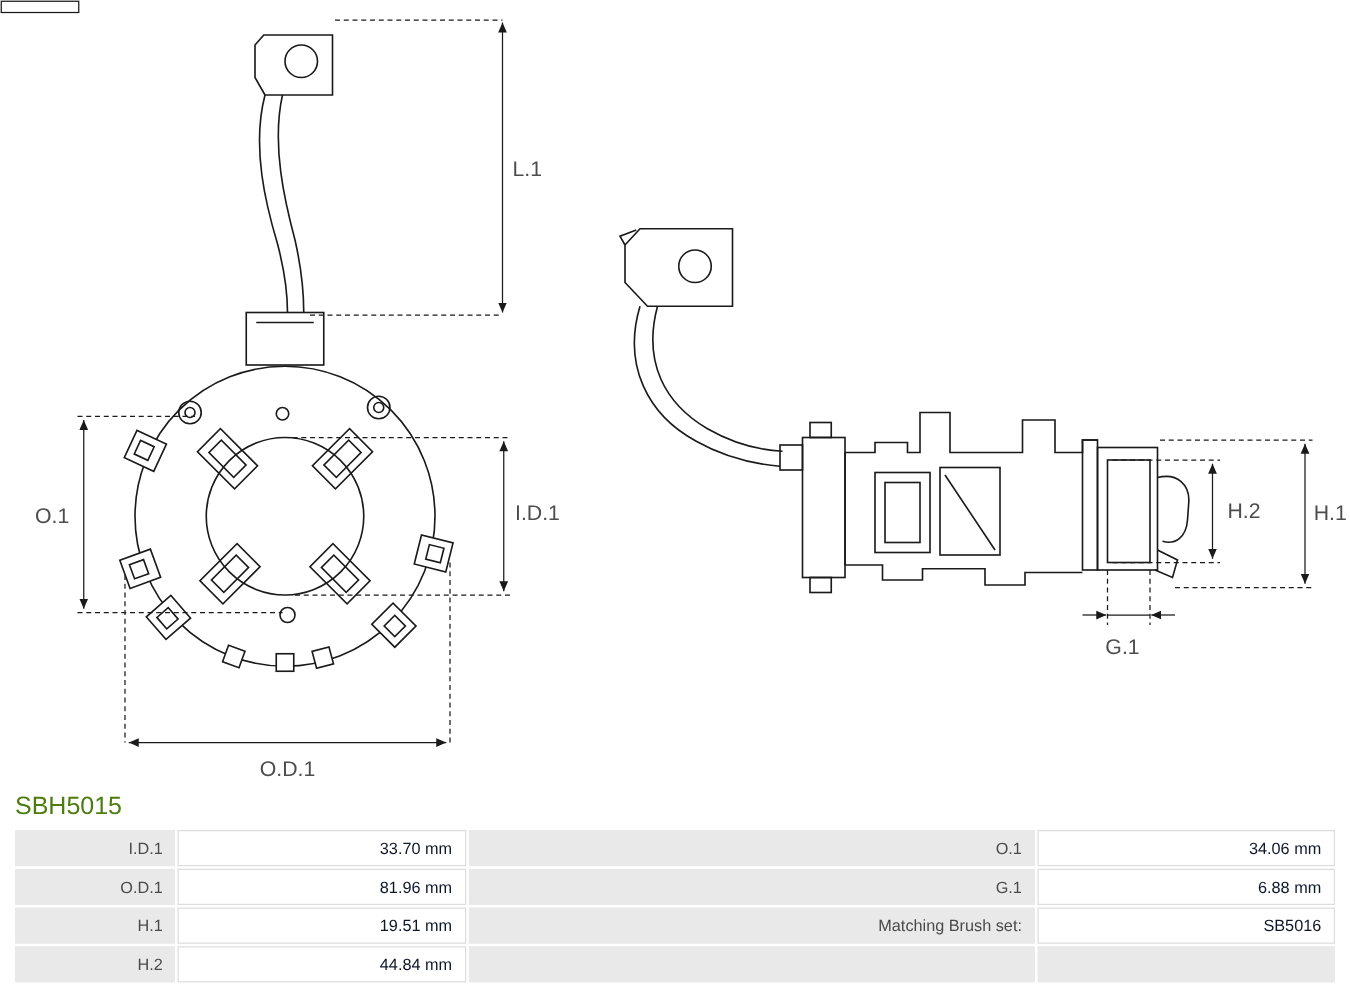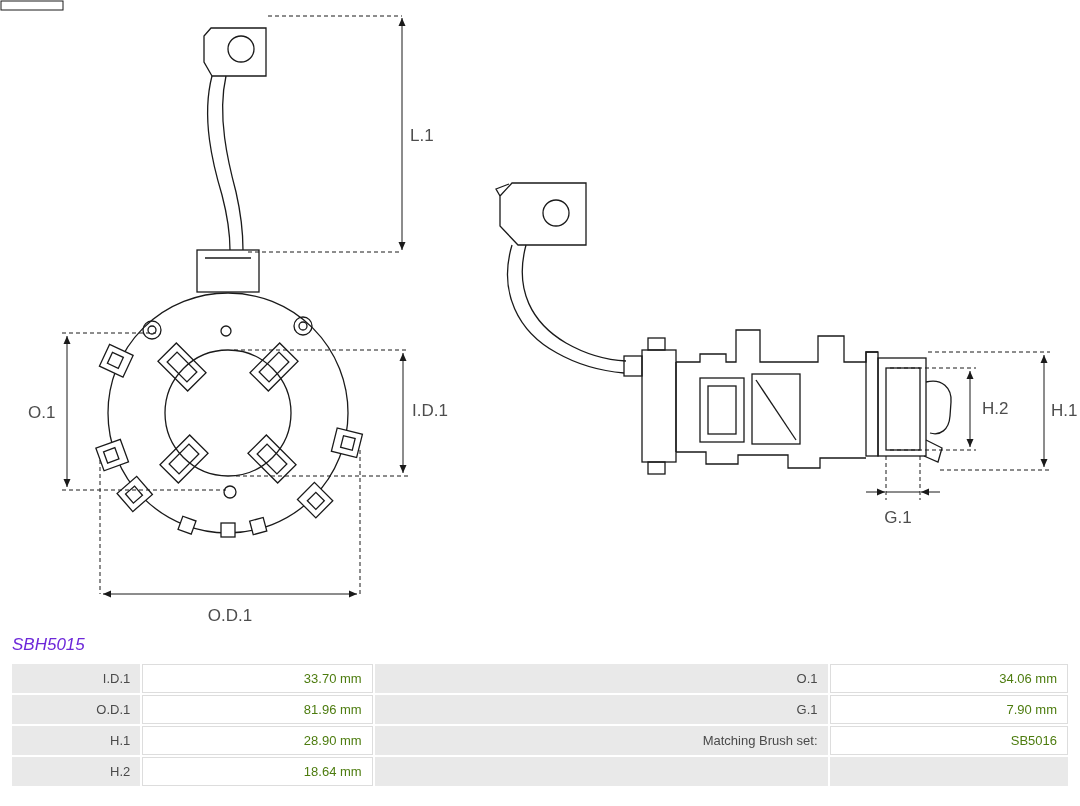--- a/index.html
+++ b/index.html
@@ -7,35 +7,34 @@
     width:1080px;height:806px;position:relative;background:#ffffff;
     font-family:"Liberation Sans", sans-serif;overflow:hidden;
   }
   svg.drawing{display:block;width:1080px;height:632px;}
   svg .dim-label{
     font-family:"Liberation Sans", sans-serif;
     font-size:17px;fill:#4d4d4d;stroke:none;
   }
   .part-number{
     padding:3px 0 3px 12px;
-    font-size:17px;line-height:20px;
-    color:#6d28d9;
-    font-style:italic;
+    font-size:20px;line-height:20px;
+    color:#4d7c0f;
   }
   table.spec{
     width:1060px;margin:4px 10px 0 10px;
     border-collapse:separate;border-spacing:2px;
     table-layout:fixed;font-size:13px;
   }
   table.spec td{
     height:27px;padding:0 10px;text-align:right;vertical-align:middle;
     white-space:nowrap;overflow:hidden;
   }
   td.lbl{background:#e9e9e9;color:#4a4a4a;}
-  td.val{background:#ffffff;color:#4d7c0f;border:1px solid #dddddd;}
+  td.val{background:#ffffff;color:#0f172a;border:1px solid #dddddd;}
 </style>
 </head>
 <body>
 
 <div class="page">
 
   <svg class="drawing" viewBox="0 0 1080 632">
     <defs>
       <marker id="ae" markerWidth="9" markerHeight="8" refX="8" refY="4" orient="auto" markerUnits="userSpaceOnUse">
         <path d="M0,0.5 L8,4 L0,7.5 Z" fill="#1a1a1a"></path>
@@ -210,30 +209,30 @@
       <tr>
         <td class="lbl">I.D.1</td>
         <td class="val">33.70 mm</td>
         <td class="lbl">O.1</td>
         <td class="val">34.06 mm</td>
       </tr>
       <tr>
         <td class="lbl">O.D.1</td>
         <td class="val">81.96 mm</td>
         <td class="lbl">G.1</td>
-        <td class="val">7.90 mm</td>
+        <td class="val">6.88 mm</td>
       </tr>
       <tr>
         <td class="lbl">H.1</td>
-        <td class="val">28.90 mm</td>
+        <td class="val">19.51 mm</td>
         <td class="lbl">Matching Brush set:</td>
         <td class="val">SB5016</td>
       </tr>
       <tr>
         <td class="lbl">H.2</td>
-        <td class="val">18.64 mm</td>
+        <td class="val">44.84 mm</td>
         <td class="lbl"></td>
         <td class="lbl"></td>
       </tr>
     </tbody>
   </table>
 
 </div>
 
 </body></html>

